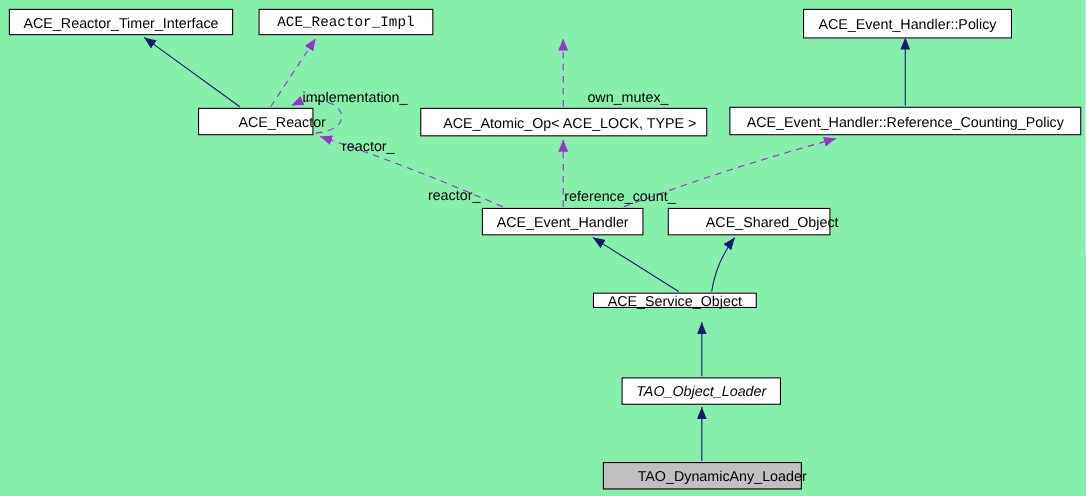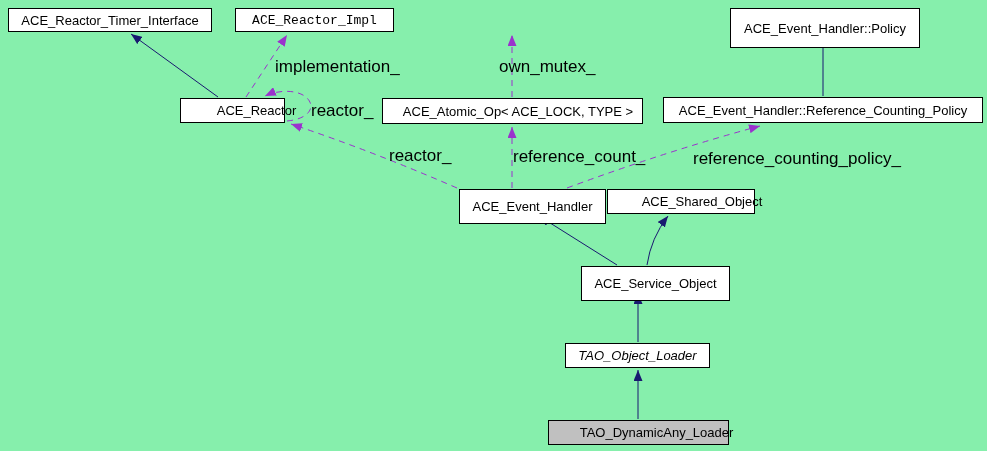--- a/index.html
+++ b/index.html
@@ -11,38 +11,38 @@
   .edge-dashed { stroke-dasharray:6 5; }
   .node {
     position:absolute; box-sizing:border-box;
     border:1px solid #000000; background:#ffffff;
     display:flex; align-items:center; justify-content:center;
     font-size:13px; color:#000000; white-space:nowrap;
   }
   .node.external  { border-color:#c0c0c0; }
   .node.highlight { background:#c0c0c0; }
   .edge-label {
-    position:absolute; font-size:17px; color:#000000; white-space:nowrap;
+    position:absolute; font-size:13px; color:#000000; white-space:nowrap;margin-top:24px;
   }
   
   #n0  { left:8px;   top:8px;   width:204px; height:24px; }
   #n1  { left:235px; top:8px;   width:159px; height:24px;font-family:Liberation Mono, monospace; }
   #n2  { left:462px; top:8px;   width:96px;  height:24px; }
-  #n3  { left:730px; top:8px;   width:190px; height:40px; }
+  #n3  { left:730px; top:8px;   width:190px; height:27px; }
   #n4  { left:180px; top:98px;  width:105px; height:25px;padding-left:48px; }
   #n5  { left:382px; top:98px;  width:261px; height:26px;padding-left:11px; }
   #n6  { left:663px; top:97px;  width:320px; height:26px; }
-  #n7  { left:438px; top:189px; width:147px; height:35px;margin-left:21px; }
+  #n7  { left:438px; top:189px; width:147px; height:25px; }
   #n8  { left:607px; top:189px; width:148px; height:25px;padding-left:42px; }
-  #n9  { left:581px; top:266px; width:149px; height:35px; }
+  #n9  { left:539px; top:266px; width:149px; height:14px; }
   #n10 { left:565px; top:343px; width:145px; height:25px;font-style:italic; }
   #n11 { left:548px; top:420px; width:181px; height:25px;padding-left:36px; }
   
   #l-implementation      { left:275px; top:57px;  }
-  #l-own-mutex           { left:499px; top:57px;  }
+  #l-own-mutex           { left:534px; top:57px;  }
   #l-reactor-self        { left:311px; top:101px; }
   #l-reactor             { left:389px; top:146px; }
   #l-reference-count     { left:513px; top:147px; }
   #l-ref-counting-policy { left:693px; top:149px; }
 </style>
 </head>
 <body>
 
 <div class="canvas">
 
@@ -81,15 +81,14 @@
   <div class="node" id="n8">ACE_Shared_Object</div>
   <div class="node" id="n9">ACE_Service_Object</div>
   <div class="node" id="n10">TAO_Object_Loader</div>
   <div class="node highlight" id="n11">TAO_DynamicAny_Loader</div>
 
   <div class="edge-label" id="l-implementation">implementation_</div>
   <div class="edge-label" id="l-own-mutex">own_mutex_</div>
   <div class="edge-label" id="l-reactor-self">reactor_</div>
   <div class="edge-label" id="l-reactor">reactor_</div>
   <div class="edge-label" id="l-reference-count">reference_count_</div>
-  <div class="edge-label" id="l-ref-counting-policy">reference_counting_policy_</div>
 
 </div>
 
 </body></html>

